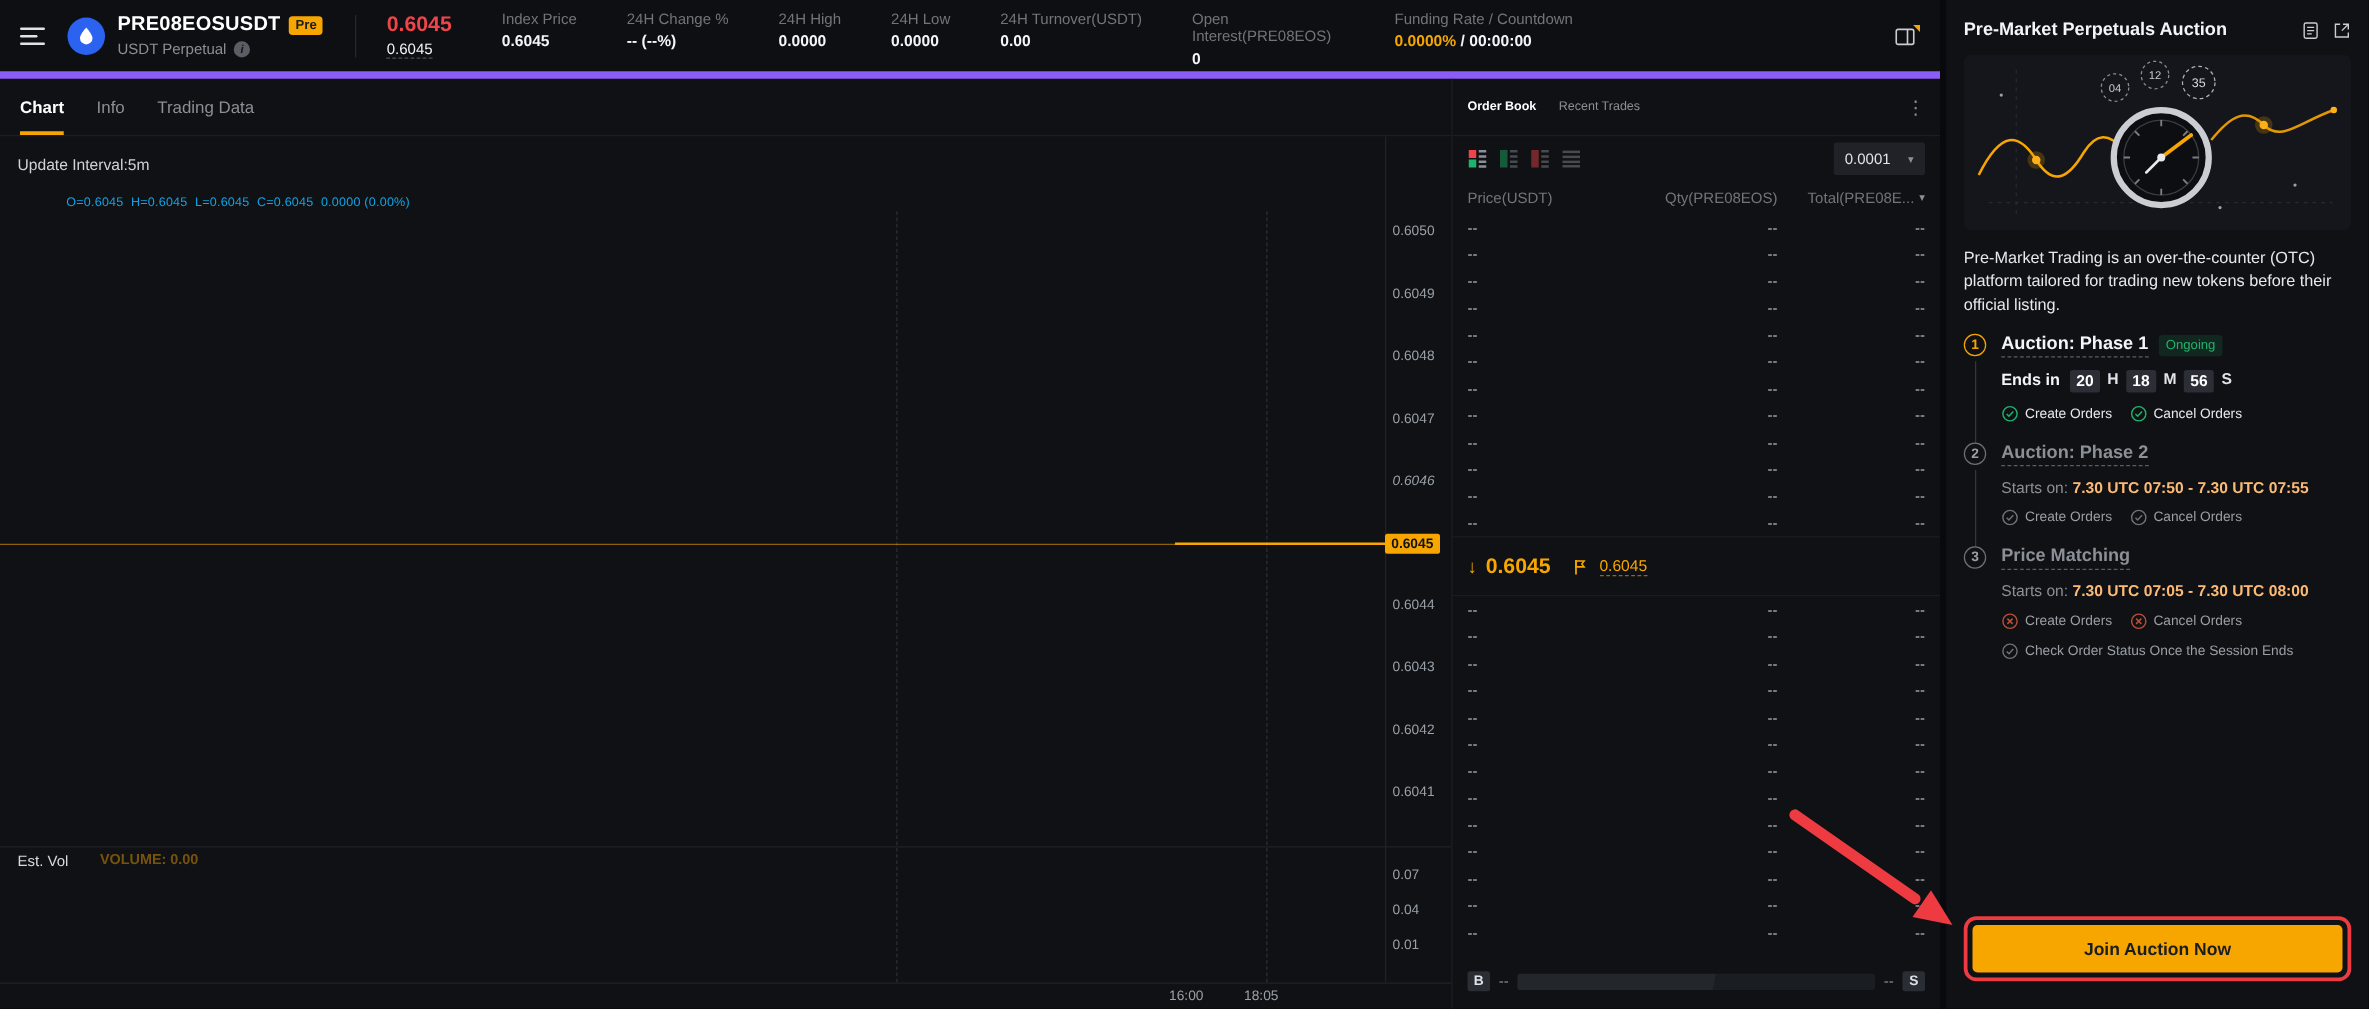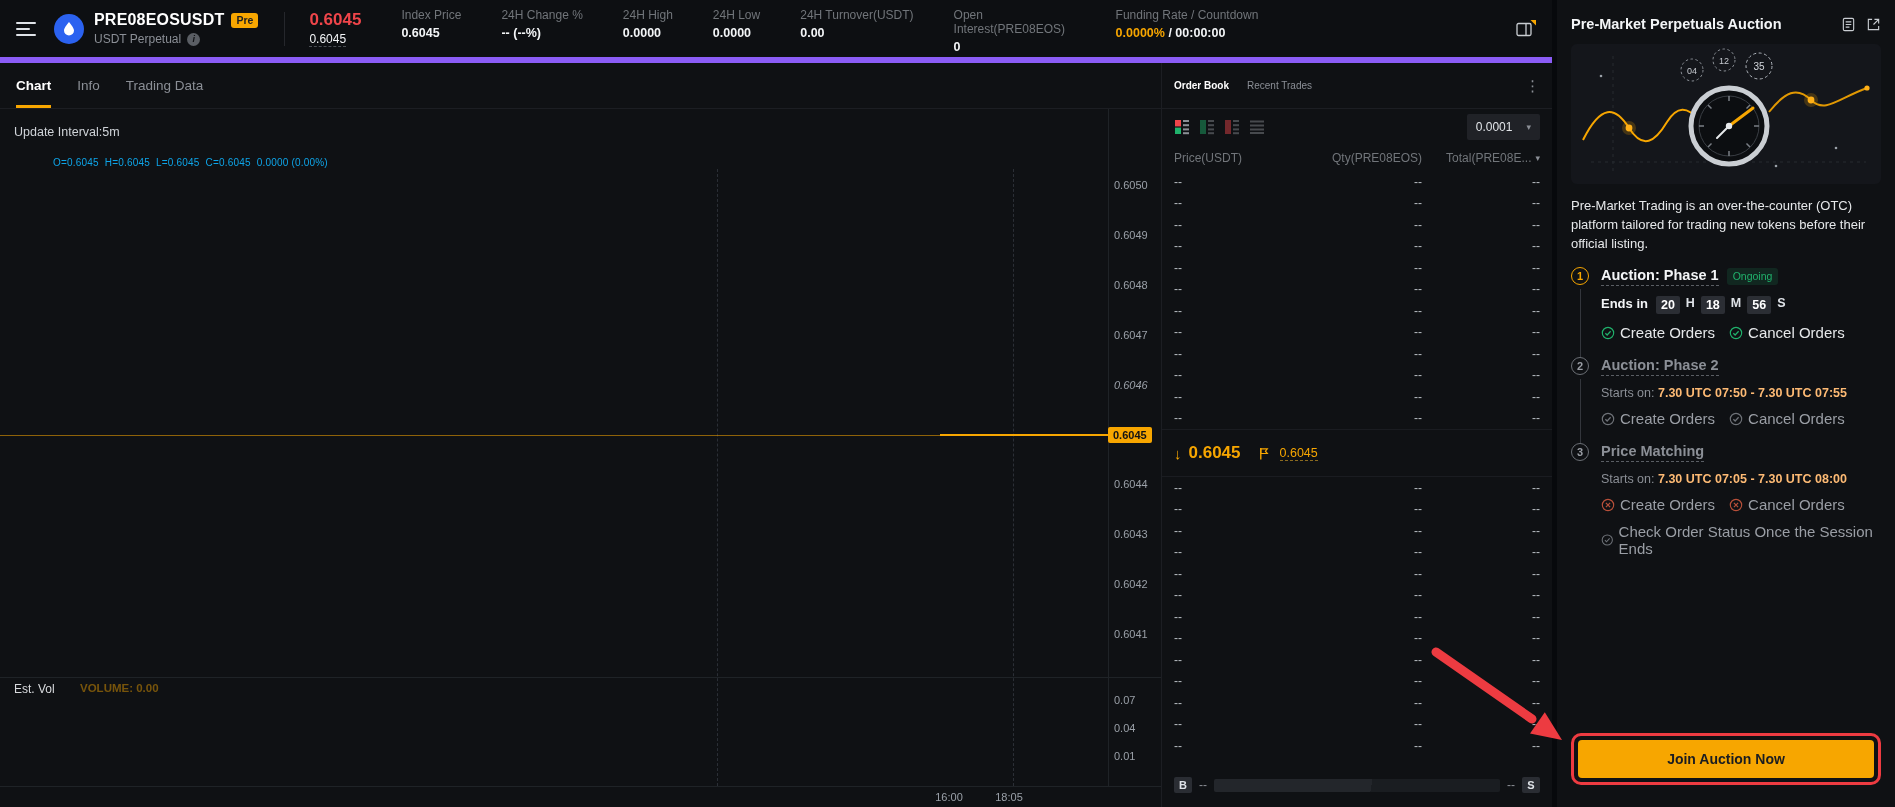--- a/index.html
+++ b/index.html
@@ -102,21 +102,21 @@
   .step-num { position:absolute; left:0; top:0; width:18px; height:18px; border:1.5px solid #f7a600; color:#f7a600; border-radius:50%; background:#0f1114; font-size:11px; font-weight:700; display:flex; align-items:center; justify-content:center; z-index:1; }
   .step.gray .step-num { border-color:#6b6f75; color:#9a9ea5; }
   .step-head { display:flex; align-items:center; gap:8px; }
   .step-title { font-size:14.5px; font-weight:700; color:#f3f5f7; border-bottom:1px dashed #5a5e64; padding-bottom:2px; cursor:help; }
   .step.gray .step-title { color:#8b8f96; font-weight:600; }
   .badge-ongoing { background:rgba(32,178,108,.14); color:#20b26c; font-size:10.5px; padding:2px 6px 3px; border-radius:3px; }
   .cd-row { margin-top:10px; display:flex; gap:6px; }
   .cd-label { font-size:13px; font-weight:700; color:#f3f5f7; margin-right:2px; }
   .cd-box { background:#2b2e34; border-radius:2px; padding:2px 5px; min-width:22px; text-align:center; font-size:12.5px; font-weight:700; color:#ffffff; }
   .cd-unit { font-size:12.5px; font-weight:700; color:#dfe3e8; }
-  .perm-row { margin-top:10px; display:flex; align-items:center; gap:14px; flex-wrap:wrap; font-size:15px; }
+  .perm-row { margin-top:10px; display:flex; align-items:center; gap:14px; flex-wrap:wrap; font-size:11px; }
   .perm { display:flex; align-items:center; gap:5px; color:#e6e8ea; }
   .step.gray .perm, .perm.muted { color:#9a9ea5; }
   .perm.green svg { color:#20b26c; }
   .perm.grayic svg { color:#6e7278; }
   .perm.red svg { color:#b8503a; }
   .starts { margin-top:10px; font-size:12.5px; color:#8b8f96; }
   .starts b { color:#fdba74; font-weight:700; }
 
   .join-wrap { margin-top:auto; margin-bottom:22px; border:3px solid #ed3b41; border-radius:10px; padding:4px; flex:none; }
   .join-btn { width:100%; height:38px; background:#f7a600; color:#1b1d21; font-size:14px; font-weight:700; border:none; border-radius:4px; cursor:pointer; font-family:"Liberation Sans", sans-serif; }

